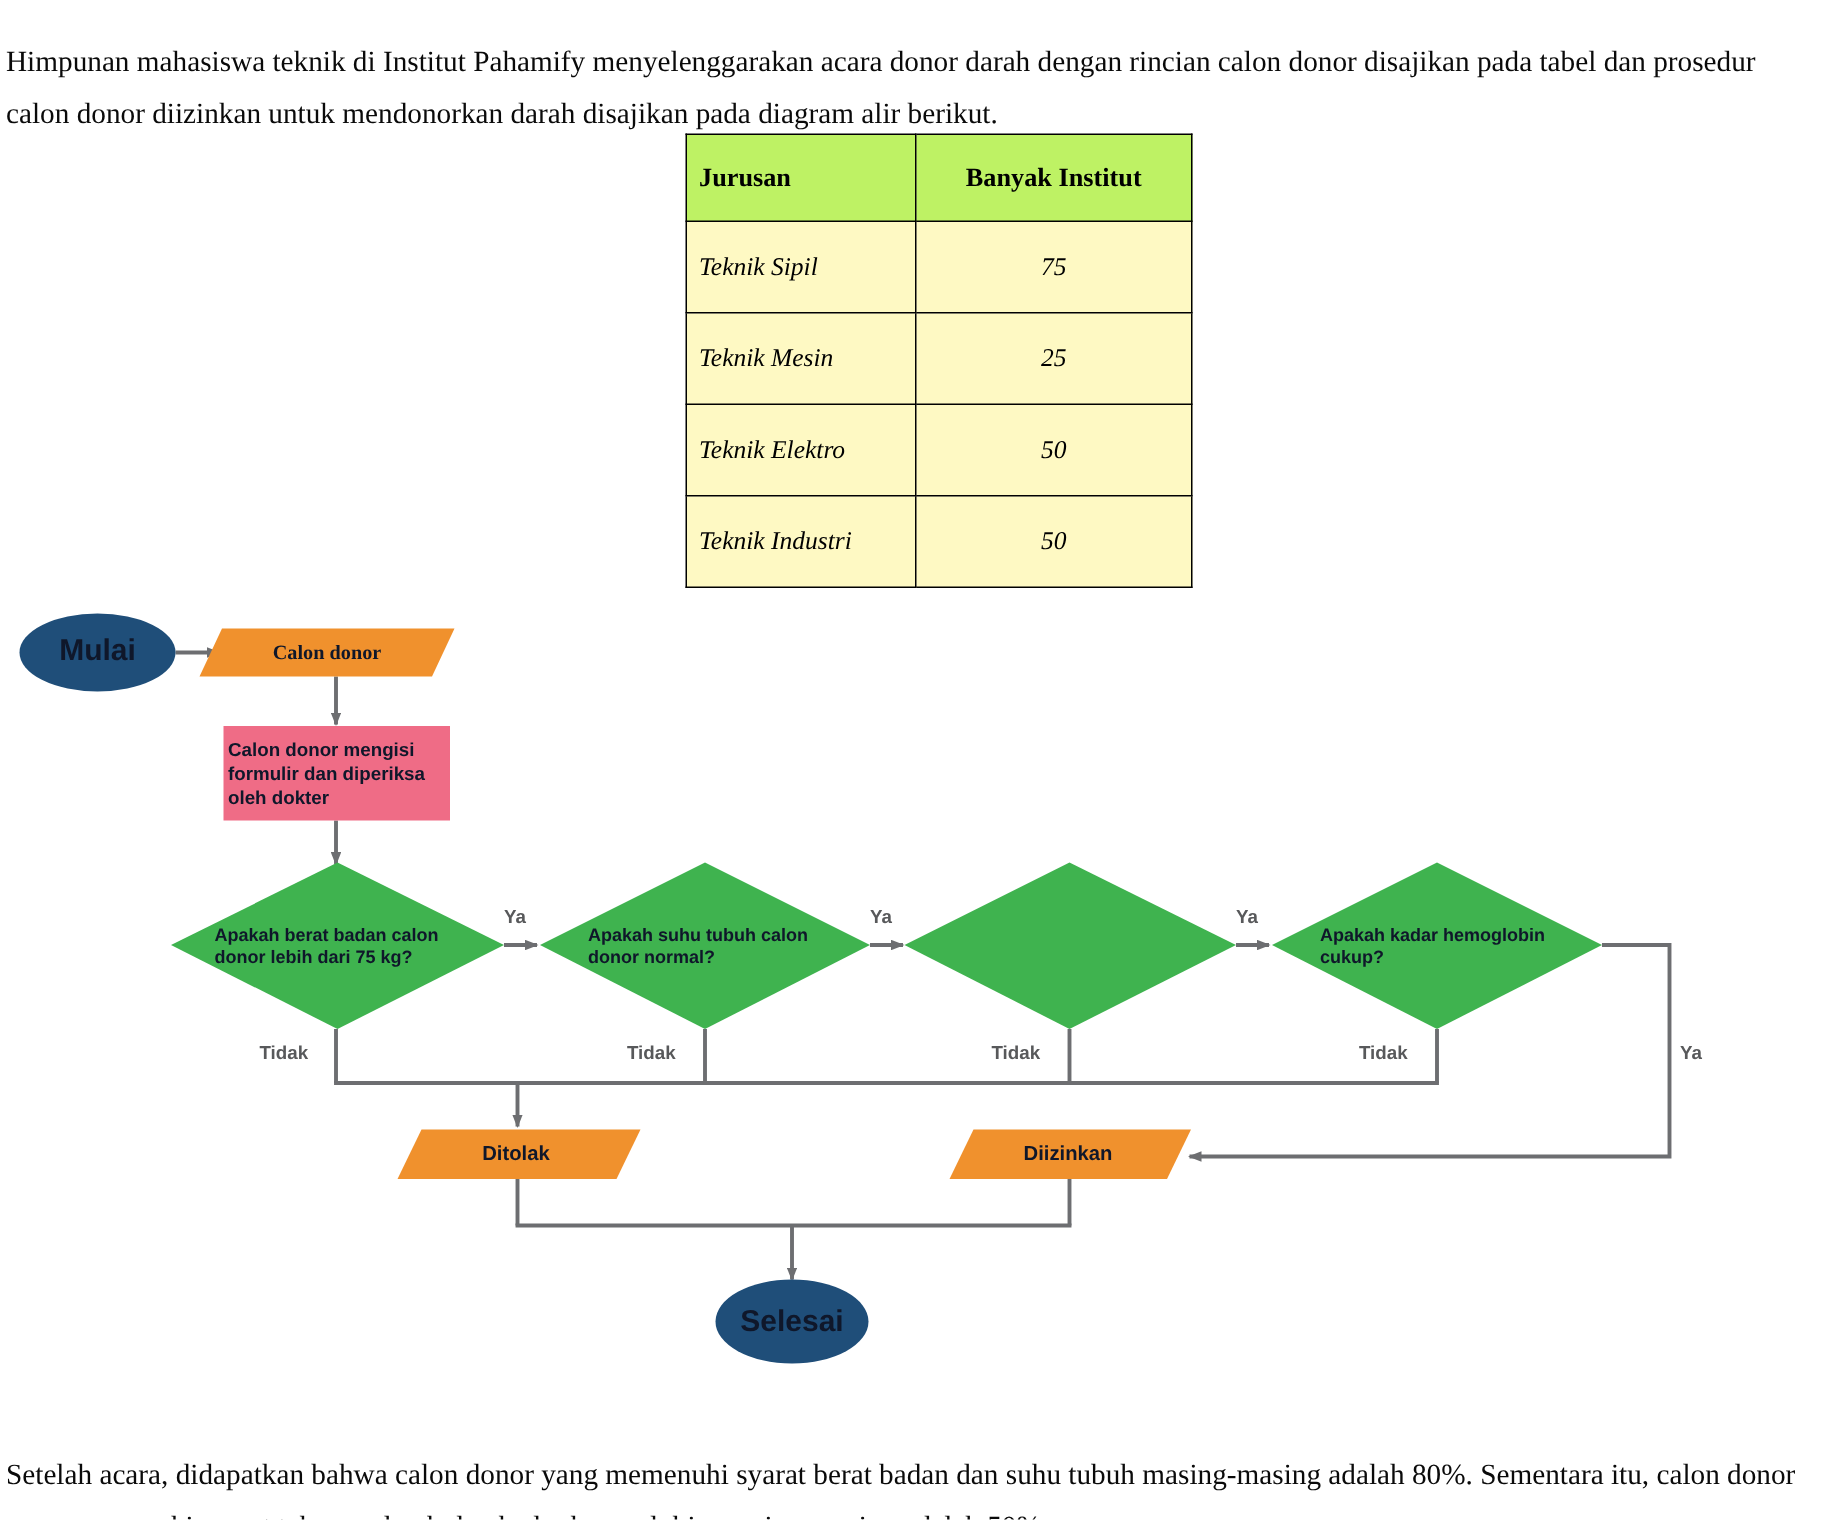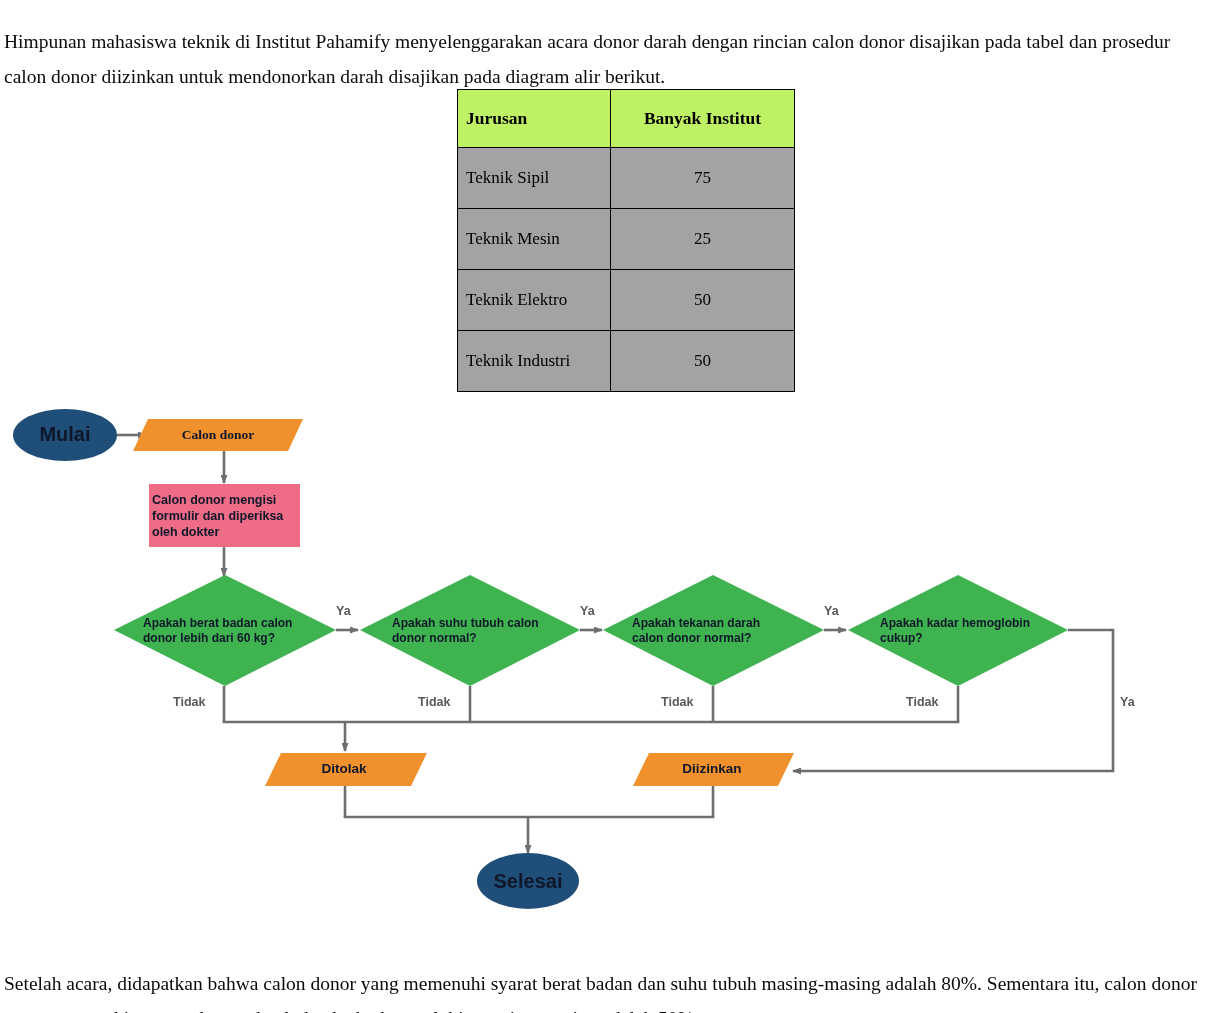--- a/index.html
+++ b/index.html
@@ -43,21 +43,21 @@
     font-size:17.5px;
     height:57px;
   }
   #data-table thead th.col-jurusan{
     width:144px;text-align:left;padding-left:8px;
   }
   #data-table thead th.col-banyak{
     width:183px;text-align:center;
   }
   #data-table tbody td{
-    height:60px;background:#a3a3a3;
+    height:60px;background:#fef9c3;font-style:italic;
   }
   #data-table tbody td.cell-jurusan{ text-align:left;padding-left:8px; }
   #data-table tbody td.cell-banyak{ text-align:center; }
 
   
   #flowchart{
     position:absolute;
     left:0;top:398px;
     width:1215px;height:520px;
   }
@@ -178,25 +178,24 @@
       <ellipse cx="528" cy="483" rx="51" ry="28" fill="#1f4e79"></ellipse>
     </g>
   </svg>
 
   <div class="flow-label" style="left:13px;top:18px;width:104px;height:38px;font-size:20px;">Mulai</div>
 
   <div class="flow-label" style="left:150px;top:23px;width:136px;height:28px;font-size:13.5px;font-family:Liberation Serif, serif;">Calon donor</div>
 
   <div class="flow-label" style="left:152px;top:88px;width:145px;height:59px;font-size:12.5px;">Calon donor mengisi formulir dan diperiksa oleh dokter</div>
 
-  <div class="flow-label" style="left:143px;top:212px;width:164px;height:42px;font-size:12px;">Apakah berat badan calon donor lebih dari 60 kg?</div>
+  <div class="flow-label" style="left:143px;top:212px;width:164px;height:42px;font-size:12px;">Apakah berat badan calon donor lebih dari 75 kg?</div>
 
   <div class="flow-label" style="left:392px;top:212px;width:156px;height:42px;font-size:12px;">Apakah suhu tubuh calon donor normal?</div>
 
-  <div class="flow-label" style="left:632px;top:212px;width:162px;height:42px;font-size:12px;">Apakah tekanan darah calon donor normal?</div>
 
   <div class="flow-label" style="left:880px;top:212px;width:156px;height:42px;font-size:12px;">Apakah kadar hemoglobin cukup?</div>
 
   <div class="flow-label" style="left:280px;top:358px;width:128px;height:26px;font-size:13.5px;">Ditolak</div>
 
   <div class="flow-label" style="left:648px;top:358px;width:128px;height:26px;font-size:13.5px;">Diizinkan</div>
 
   <div class="flow-label" style="left:477px;top:465px;width:102px;height:37px;font-size:20px;">Selesai</div>
 
   <div class="edge-label" style="left:336px;top:206px;">Ya</div>

